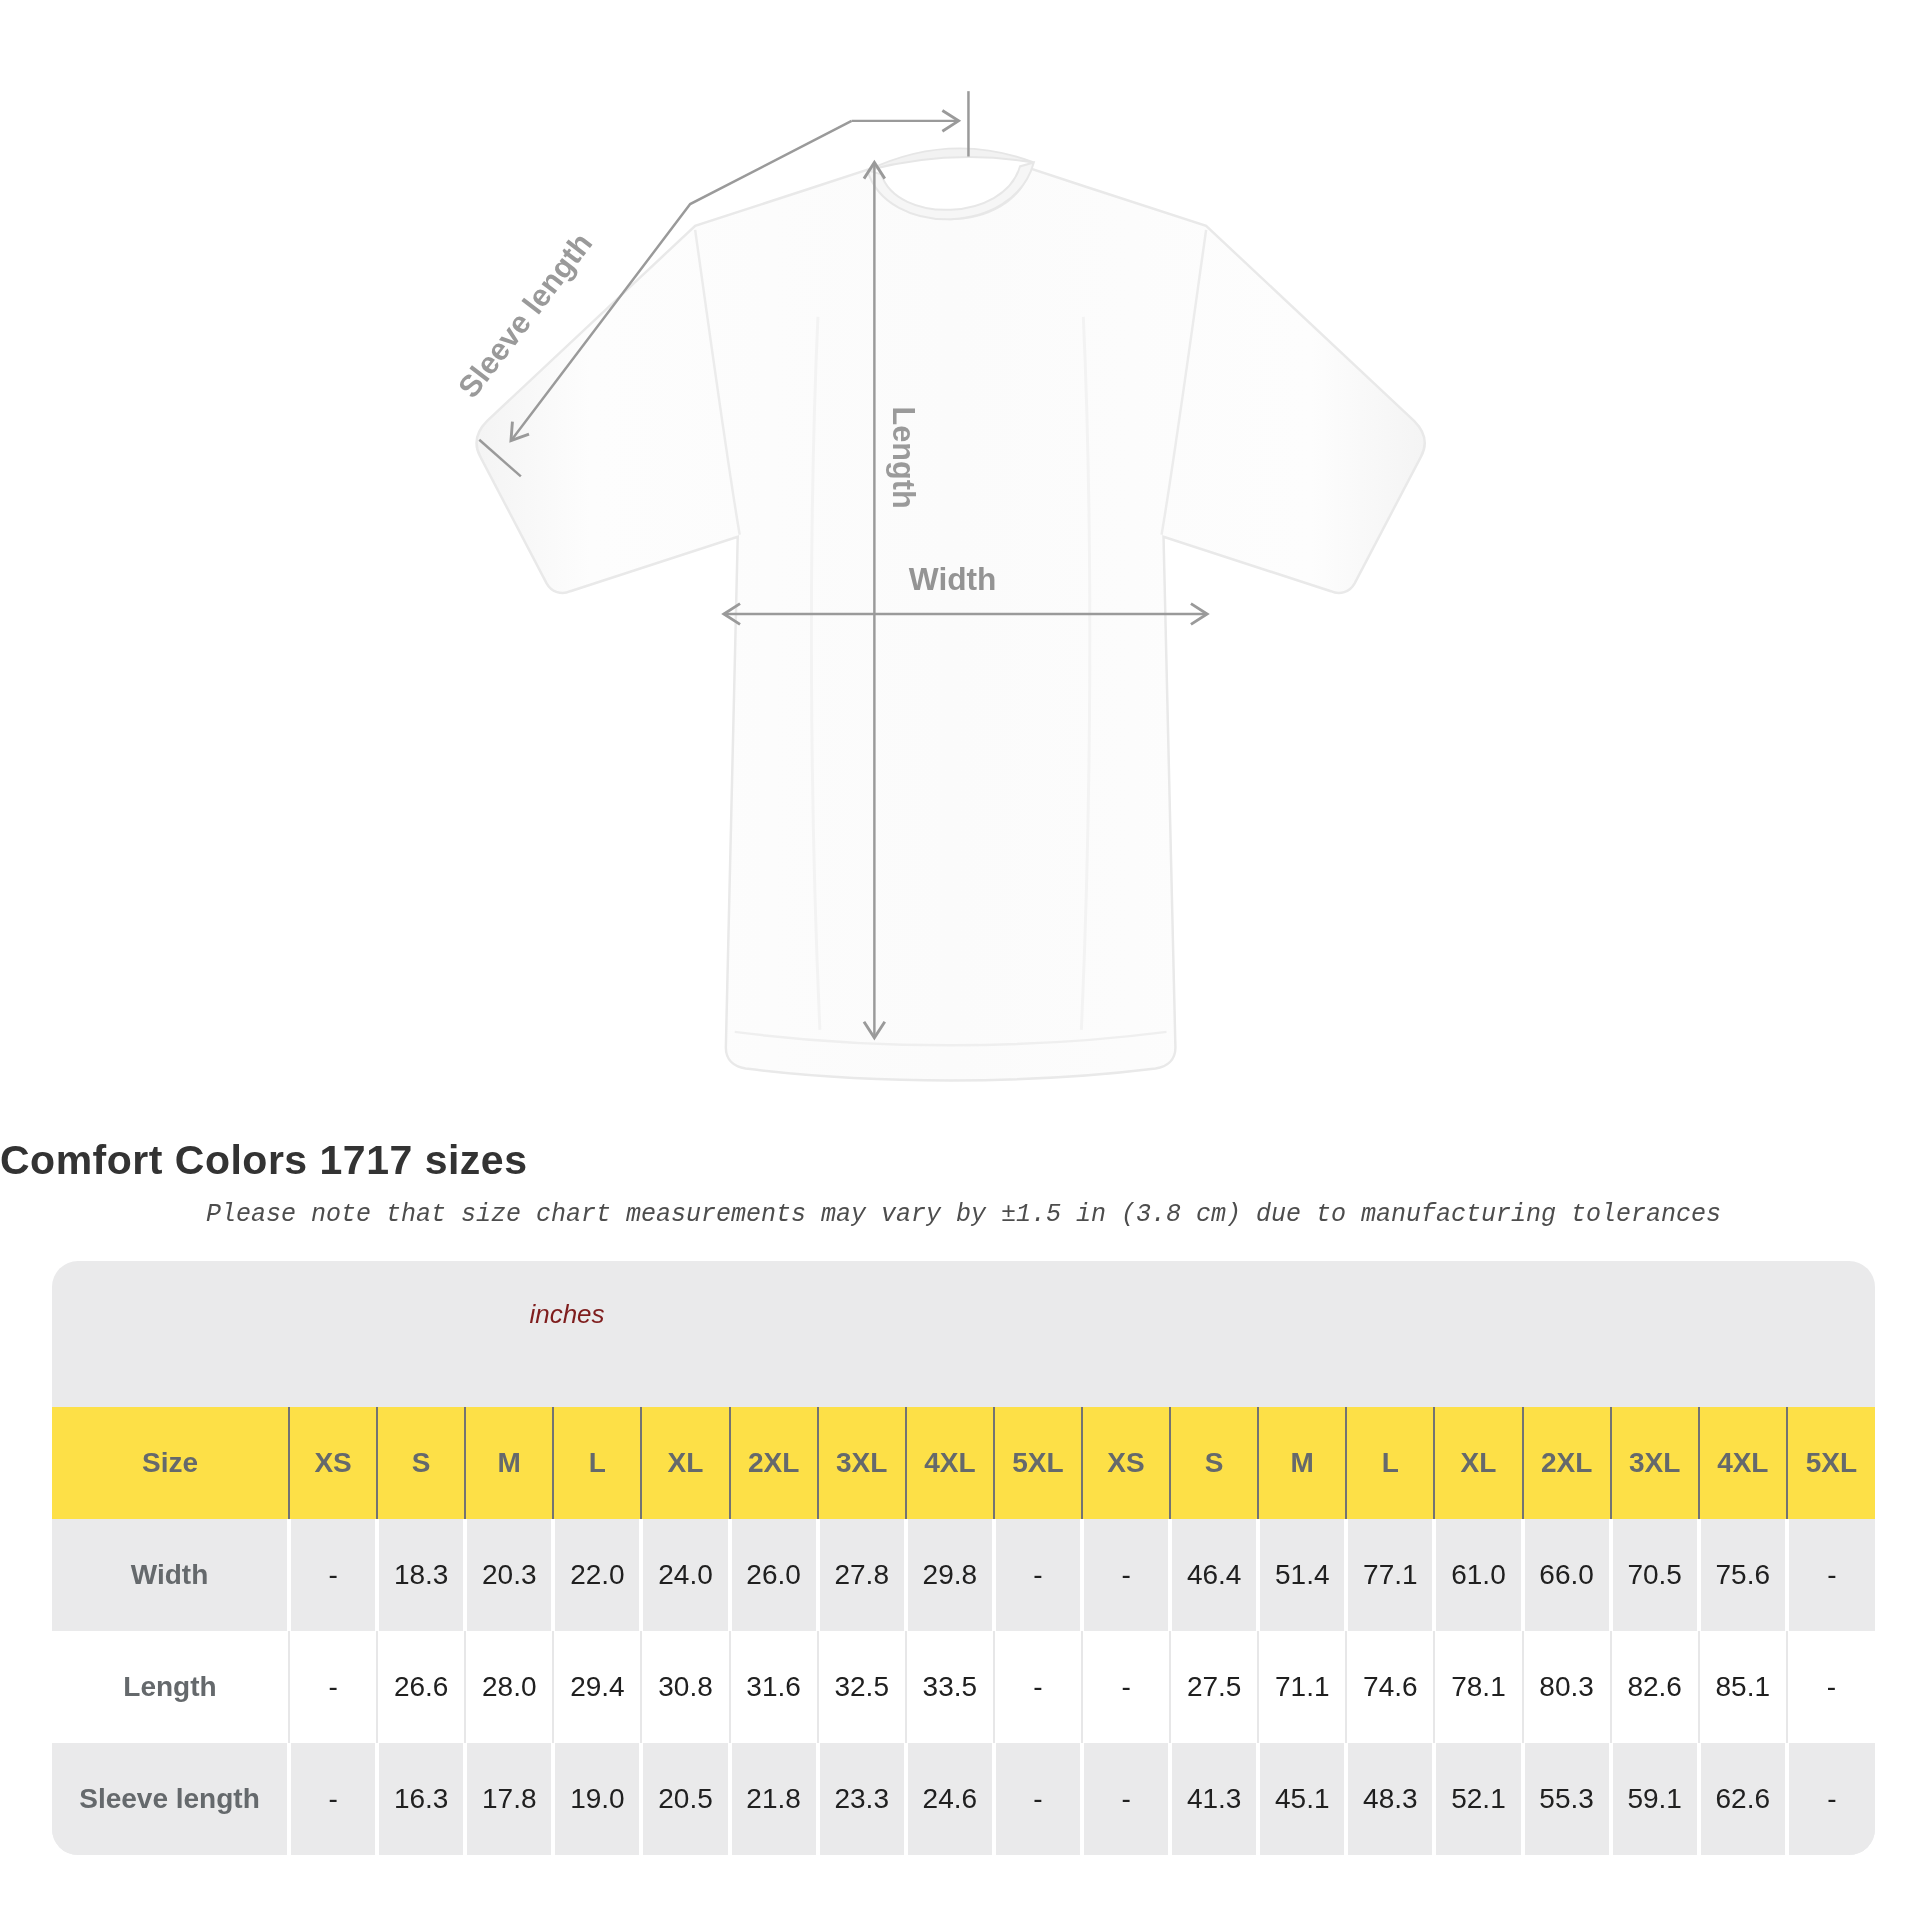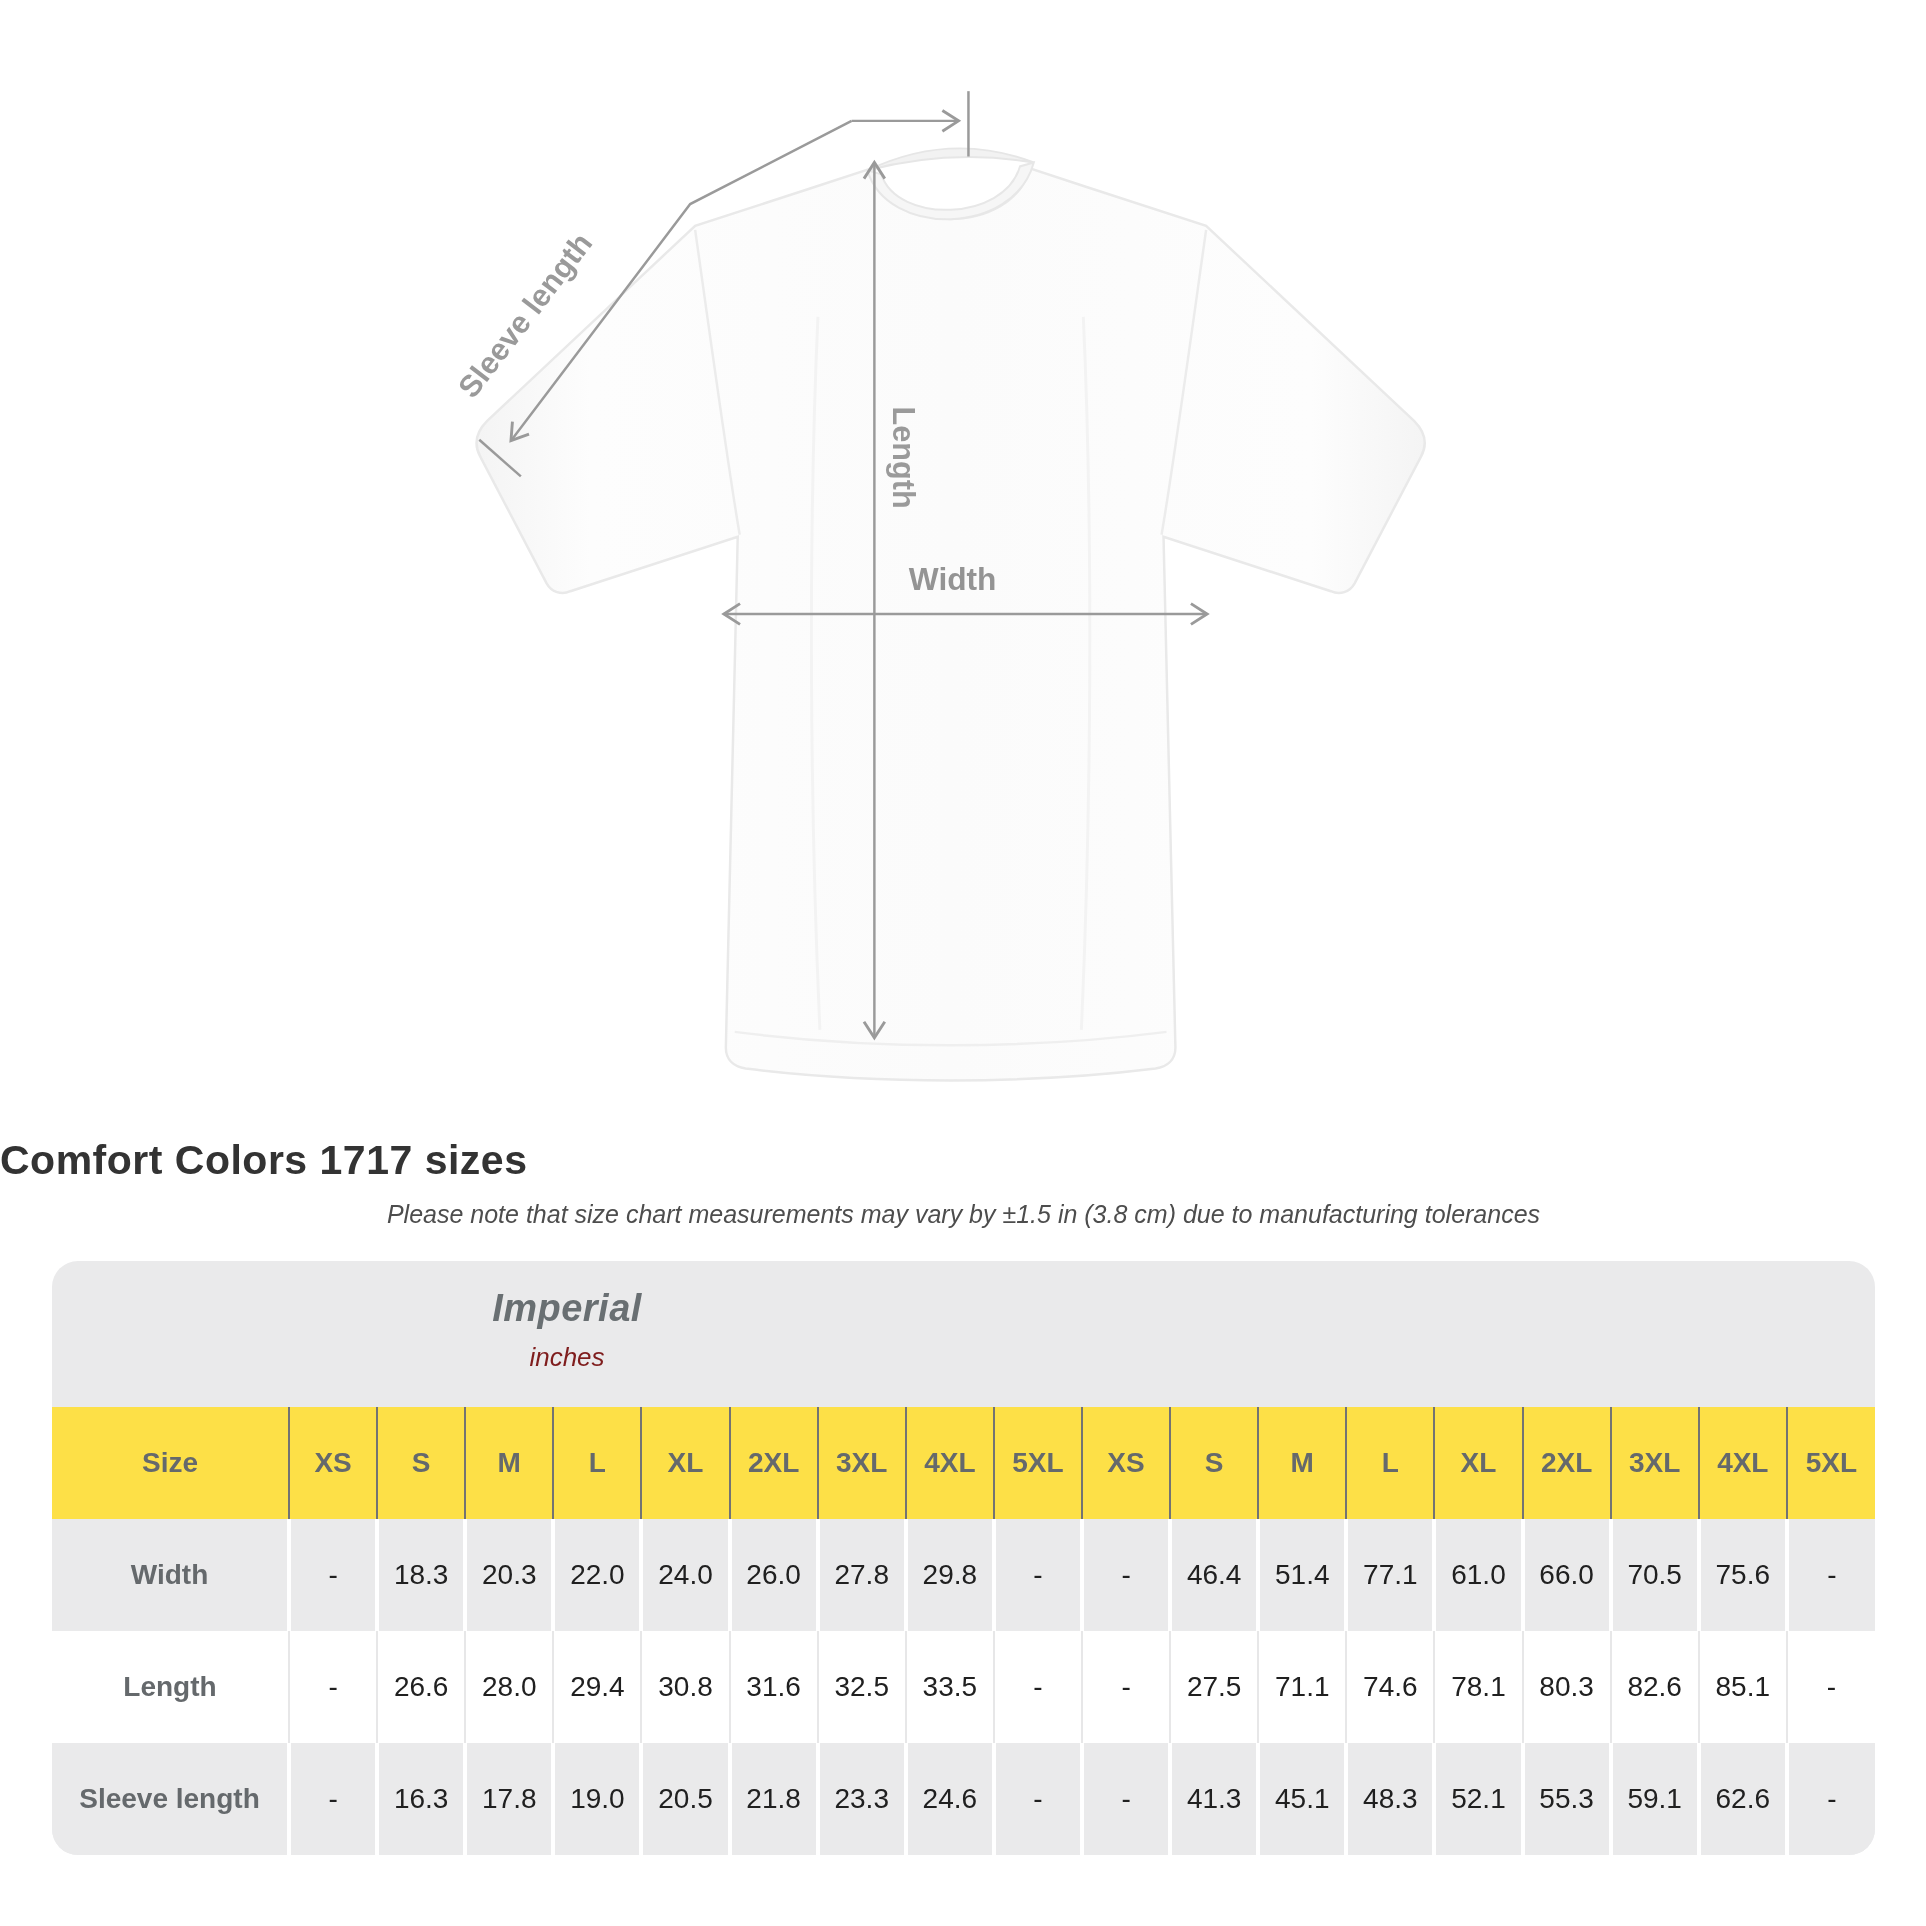--- a/index.html
+++ b/index.html
@@ -10,21 +10,21 @@
   }
   .diagram-wrap { width:1927px; height:1129px; position:relative; }
   .diagram-wrap svg { display:block; }
 
   .page-title {
     margin-top:8px; text-align:left;
     font-size:41px; font-weight:700; color:#333333; letter-spacing:0.5px;
   }
   .page-subtitle {
     margin-top:16px; text-align:center;
-    font-size:25px; font-style:italic; color:#4d4d4d;
+    font-size:25px; font-style:italic; color:#4d4d4d;font-family:Liberation Mono, monospace;
   }
 
   .table-card {
     margin:32px 52px 0 52px;
     background:#eaeaeb;
     border-radius:26px;
     overflow:hidden;
   }
   .units-row { display:flex; height:146px; }
   .unit-group { text-align:center; padding-top:26px; }
@@ -126,21 +126,20 @@
     <text x="962" y="596" text-anchor="middle" font-size="32" font-weight="bold" fill="#949494">Width</text>
   </svg>
 </div>
 
 <div class="page-title">Comfort Colors 1717 sizes</div>
 <div class="page-subtitle">Please note that size chart measurements may vary by ±1.5 in (3.8 cm) due to manufacturing tolerances</div>
 
 <div class="table-card">
   <div class="units-row">
     <div class="unit-group imperial">
-      <div class="unit-label">Imperial</div>
       <div class="unit-sublabel">inches</div>
     </div>
     <div class="unit-group metric">
     </div>
   </div>
   <table class="size-table">
     <colgroup>
       <col style="width:237px">
     </colgroup>
     <thead>

